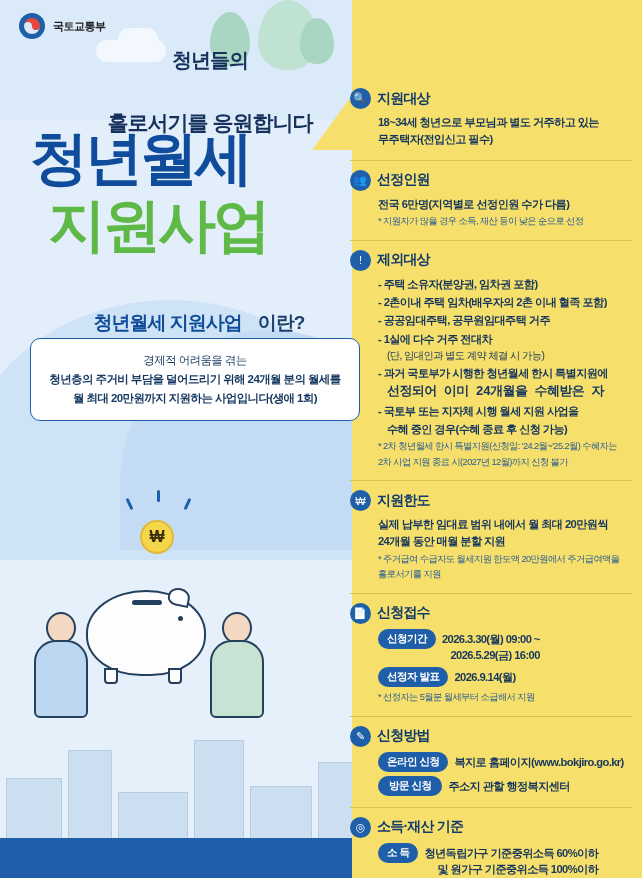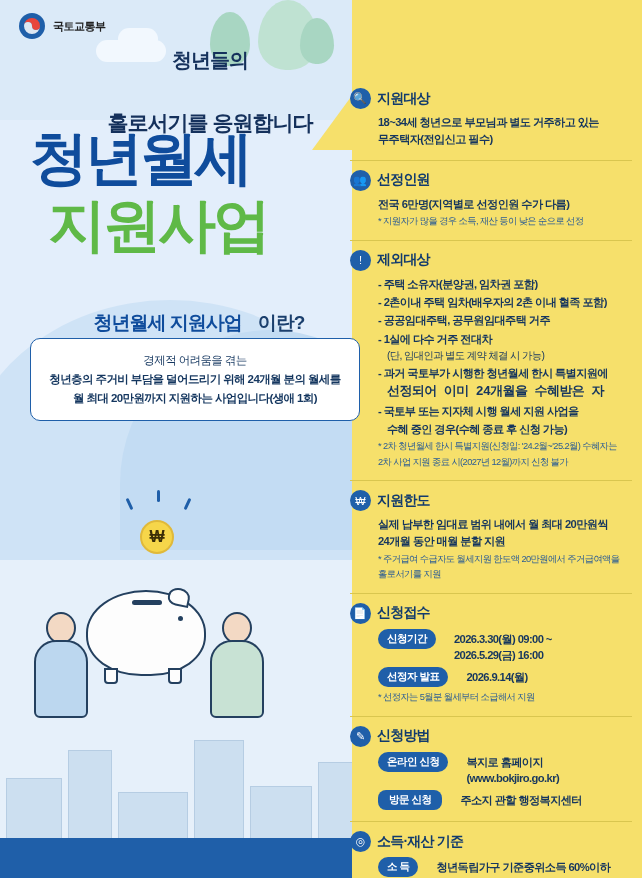--- a/index.html
+++ b/index.html
@@ -176,28 +176,28 @@
   }
   .sec-body ul { list-style:none; }
   .sec-body li {
     font-size:11.2px; color:#16365e; line-height:1.55; letter-spacing:-0.6px;
     font-weight:bold; margin-bottom:1px;
   }
   .sec-body li .sub {
     display:block; font-weight:normal; font-size:10.3px; padding-left:9px;
   }
   .row {
-    display:flex; align-items:flex-start; gap:18px; margin-bottom:4px;
+    display:flex; align-items:flex-start; gap:6px; margin-bottom:4px;text-align:right;
   }
   .tag {
     background:#1f5fa9; color:#fff; font-size:10.5px; font-weight:bold;
     border-radius:11px; padding:3px 9px; white-space:nowrap; flex:none;
     letter-spacing:-0.5px;
   }
-  .tag.sm { padding:3px 11px;border-radius:8px; }
+  .tag.sm { padding:3px 11px; }
   .row .val {
     font-size:11.2px; color:#16365e; font-weight:bold; line-height:1.45;
     letter-spacing:-0.6px; padding-top:2px;
   }
   .divider {
     width:282px; height:1px; background:#d9c64f; margin:9px 0 9px 0;
   }
 </style>
 </head>
 <body>

